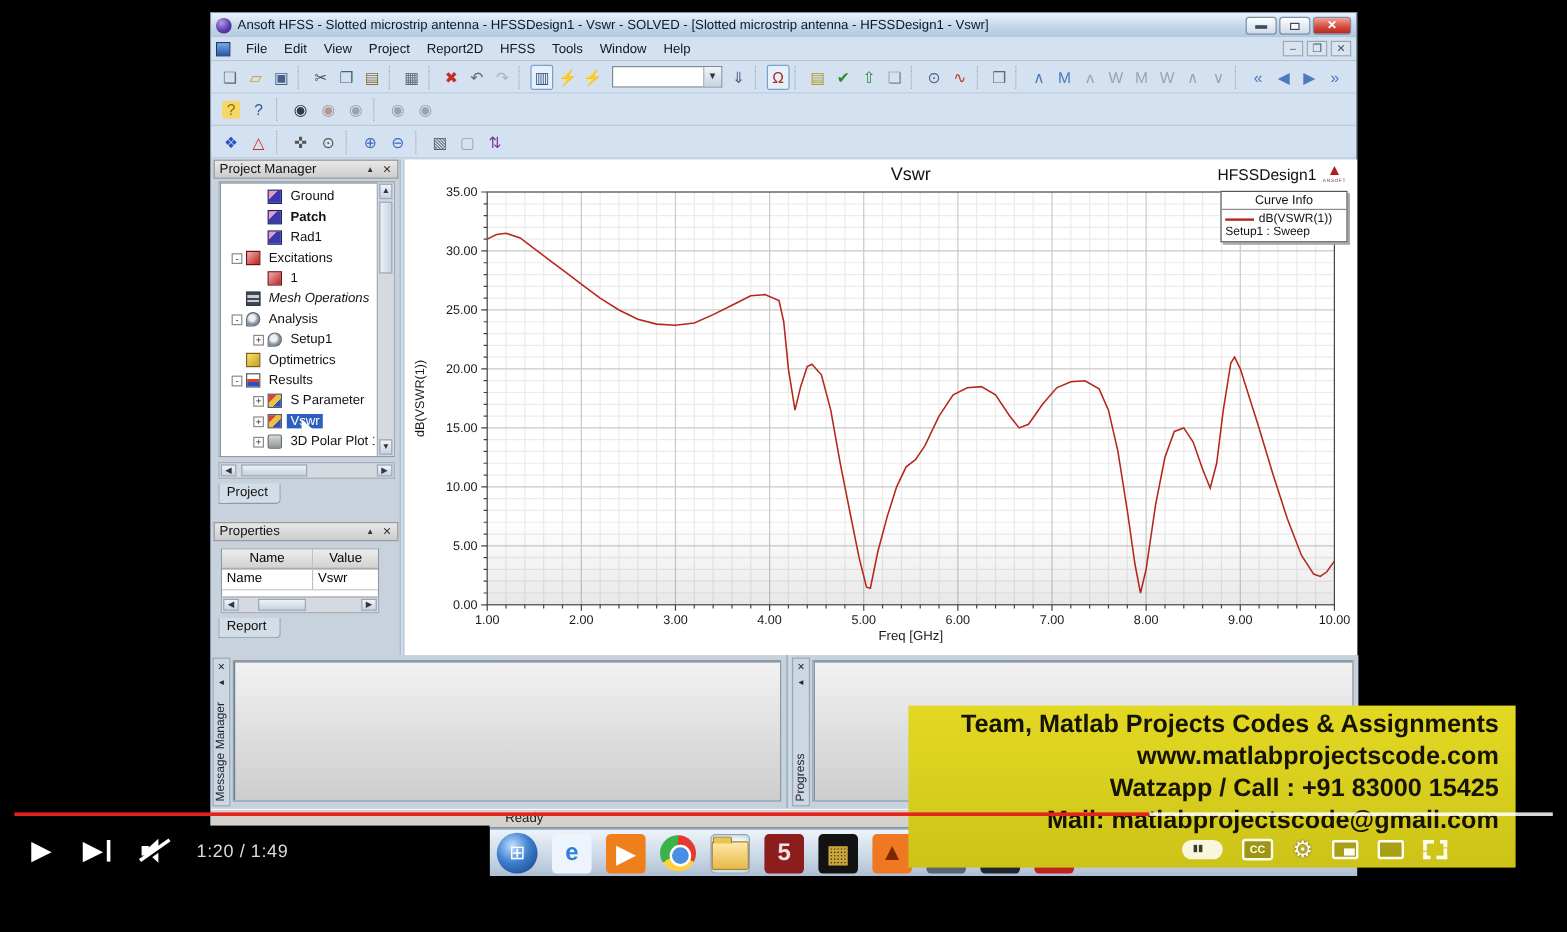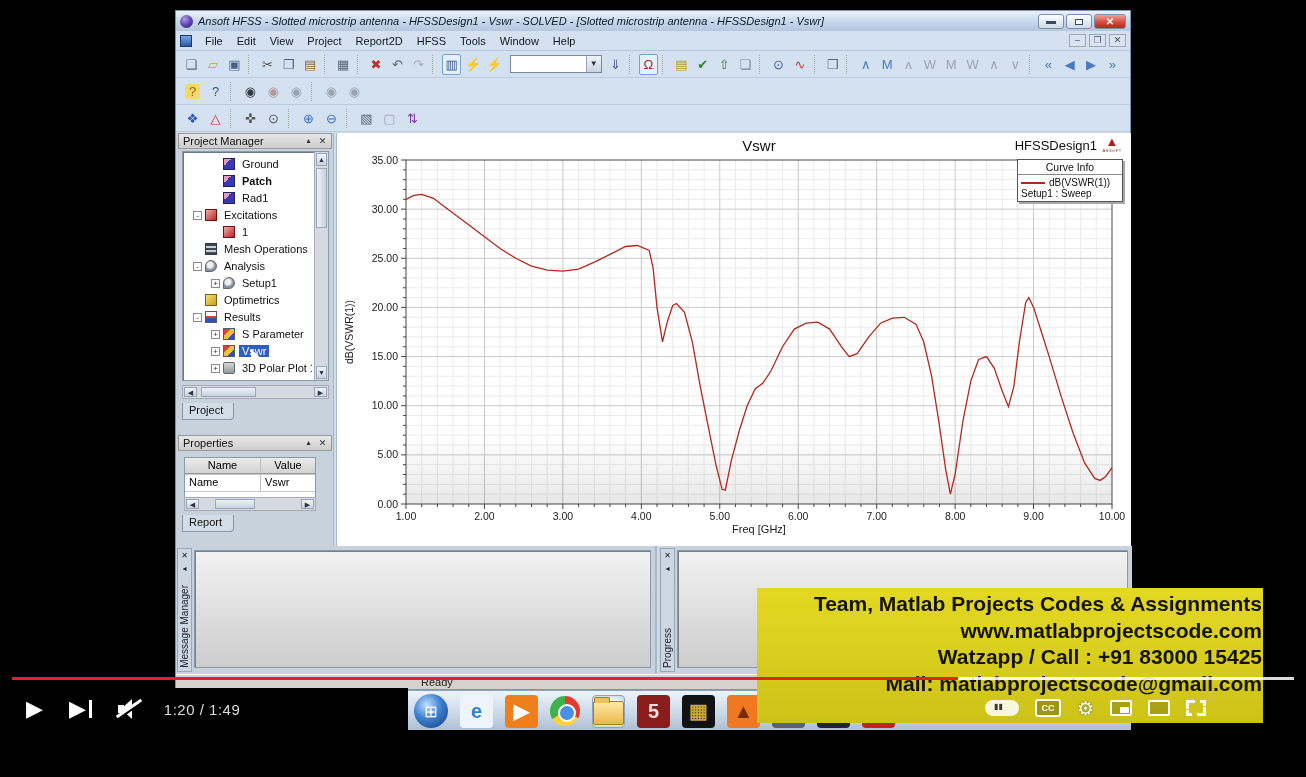--- a/index.html
+++ b/index.html
@@ -3,21 +3,21 @@
 <meta charset="utf-8">
 <style>
   html,body{margin:0;padding:0;background:#000;}
   *{box-sizing:border-box;font-family:"Liberation Sans",sans-serif;}
   #stage{position:relative;width:1306px;height:777px;background:#000;overflow:hidden;}
 
   
   #hfss-window{position:absolute;left:175px;top:10px;width:956px;height:680px;background:#cfdeee;border:1px solid #7e95ad;}
   #titlebar{position:absolute;left:0;top:0;width:100%;height:20px;background:linear-gradient(180deg,#eaf2fb,#c2d4e8 60%,#b3c8e0);display:flex;align-items:center;padding:0 4px;}
   .app-icon{width:13px;height:13px;border-radius:50%;background:radial-gradient(circle at 35% 30%,#b39ae0,#5b3fb0 55%,#2c1f70);margin-right:5px;flex:0 0 auto;}
-  #title-text{font-size:11px;color:#0a1a2a;white-space:nowrap;overflow:hidden;font-style:italic;}
+  #title-text{font-size:11px;color:#0a1a2a;white-space:nowrap;overflow:hidden;}
   .winbtns{position:absolute;right:4px;top:3px;display:flex;gap:2px;}
   .wbtn{width:26px;height:15px;border:1px solid #7d8fa5;border-radius:3px;background:linear-gradient(180deg,#fdfeff,#cfdae8);position:relative;}
   .wbtn.close{width:32px;background:linear-gradient(180deg,#f2a198,#d2473a 60%,#b02a1e);}
   .wbtn .bar{position:absolute;left:7px;right:7px;bottom:4px;height:3px;background:#3a4a60;}
   .wbtn .rst{position:absolute;left:8px;top:4px;width:8px;height:6px;border:1px solid #3a4a60;background:#fff;}
   .wbtn .x{position:absolute;left:0;right:0;top:0;font-size:10px;color:#fff;text-align:center;line-height:14px;font-weight:bold;}
 
   #menubar{position:absolute;left:0;top:20px;width:100%;height:20px;background:#d3e1f0;border-bottom:1px solid #b6c6d8;display:flex;align-items:center;padding:0 4px;}
   .mdi-icon{width:12px;height:12px;background:linear-gradient(180deg,#7aa8e0,#2a5aa8);border:1px solid #1a3a70;margin-right:6px;}
   .menu-item{font-size:11px;color:#101820;padding:2px 7px;}
@@ -96,21 +96,21 @@
   #taskbar-items{position:absolute;left:6px;top:3px;display:flex;gap:12px;align-items:center;}
   .tk{width:33px;height:33px;display:flex;align-items:center;justify-content:center;font-size:20px;font-weight:bold;border-radius:4px;}
   .tk.active{background:rgba(255,255,255,.75);border:1px solid #8fa3b8;box-shadow:inset 0 0 6px #9cc;}
   .tk-orb{width:34px;height:34px;border-radius:50%;background:radial-gradient(circle at 38% 32%,#bfe0ff,#3d7fd0 45%,#123c78);color:#fff;font-size:16px;display:flex;align-items:center;justify-content:center;}
   .tk-chrome{width:30px;height:30px;border-radius:50%;background:conic-gradient(#e33b2e 0 33%,#ffd23d 33% 66%,#3bb34a 66%);position:relative;}
   .tk-chrome::after{content:"";position:absolute;left:8px;top:8px;width:14px;height:14px;border-radius:50%;background:#4a90e2;border:2px solid #fff;}
   .tk-folder{width:32px;height:24px;background:linear-gradient(180deg,#ffe9a8,#e8b94a);border:1px solid #a8822a;border-radius:2px;position:relative;margin-top:4px;}
   .tk-folder::before{content:"";position:absolute;left:0;top:-5px;width:14px;height:5px;background:#e8c35a;border:1px solid #a8822a;border-bottom:none;border-radius:2px 2px 0 0;}
 
   
-  #banner{position:absolute;left:757px;top:588px;width:506px;height:135px;background:linear-gradient(180deg,#e3d923,#cdc318);z-index:4;padding:3px 1px 0 0;}
+  #banner{position:absolute;left:757px;top:588px;width:506px;height:135px;background:linear-gradient(180deg,#e3d923,#cdc318);z-index:4;padding:3px 14px 0 0;}
   .banner-line{text-align:right;font-size:21px;font-weight:bold;color:#161400;line-height:26.5px;white-space:nowrap;}
 
   
   #seekbar{position:absolute;left:0;top:677px;width:1306px;height:3px;z-index:6;}
   #seek-played{position:absolute;left:12px;top:0;height:3px;background:#e3231d;}
   #seek-rest{position:absolute;top:0;height:3px;background:rgba(255,255,255,.85);right:12px;}
   #ctrl-left{position:absolute;left:0;top:688px;width:408px;height:42px;background:#000;z-index:5;display:flex;align-items:center;}
   .pbtn{color:#fff;margin-left:26px;font-size:22px;line-height:34px;}
   #next-btn{position:relative;}
   #next-btn::after{content:"";position:absolute;right:-6px;top:8px;width:3px;height:18px;background:#fff;}
@@ -382,21 +382,21 @@
               <div class="tree-row" style="top: 51px; left: 8px;">
                 <div class="expand-box">-</div>
                 <div class="tree-ico ti-excite"></div>
                 <span class="tree-label">Excitations</span>
               </div>
               <div class="tree-row" style="top: 68px; left: 26px;">
                 <div style="width: 12px;"></div>
                 <div class="tree-ico ti-excite"></div>
                 <span class="tree-label">1</span>
               </div>
-              <div class="tree-row" style="top: 85px; left: 8px;">
+              <div class="tree-row" style="top: 85px; left: 8px; font-style: italic;">
                 <div style="width: 12px;"></div>
                 <div class="tree-ico ti-mesh"></div>
                 <span class="tree-label">Mesh Operations</span>
               </div>
               <div class="tree-row" style="top: 102px; left: 8px;">
                 <div class="expand-box">-</div>
                 <div class="tree-ico ti-analysis"></div>
                 <span class="tree-label">Analysis</span>
               </div>
               <div class="tree-row" style="top: 119px; left: 26px;">

